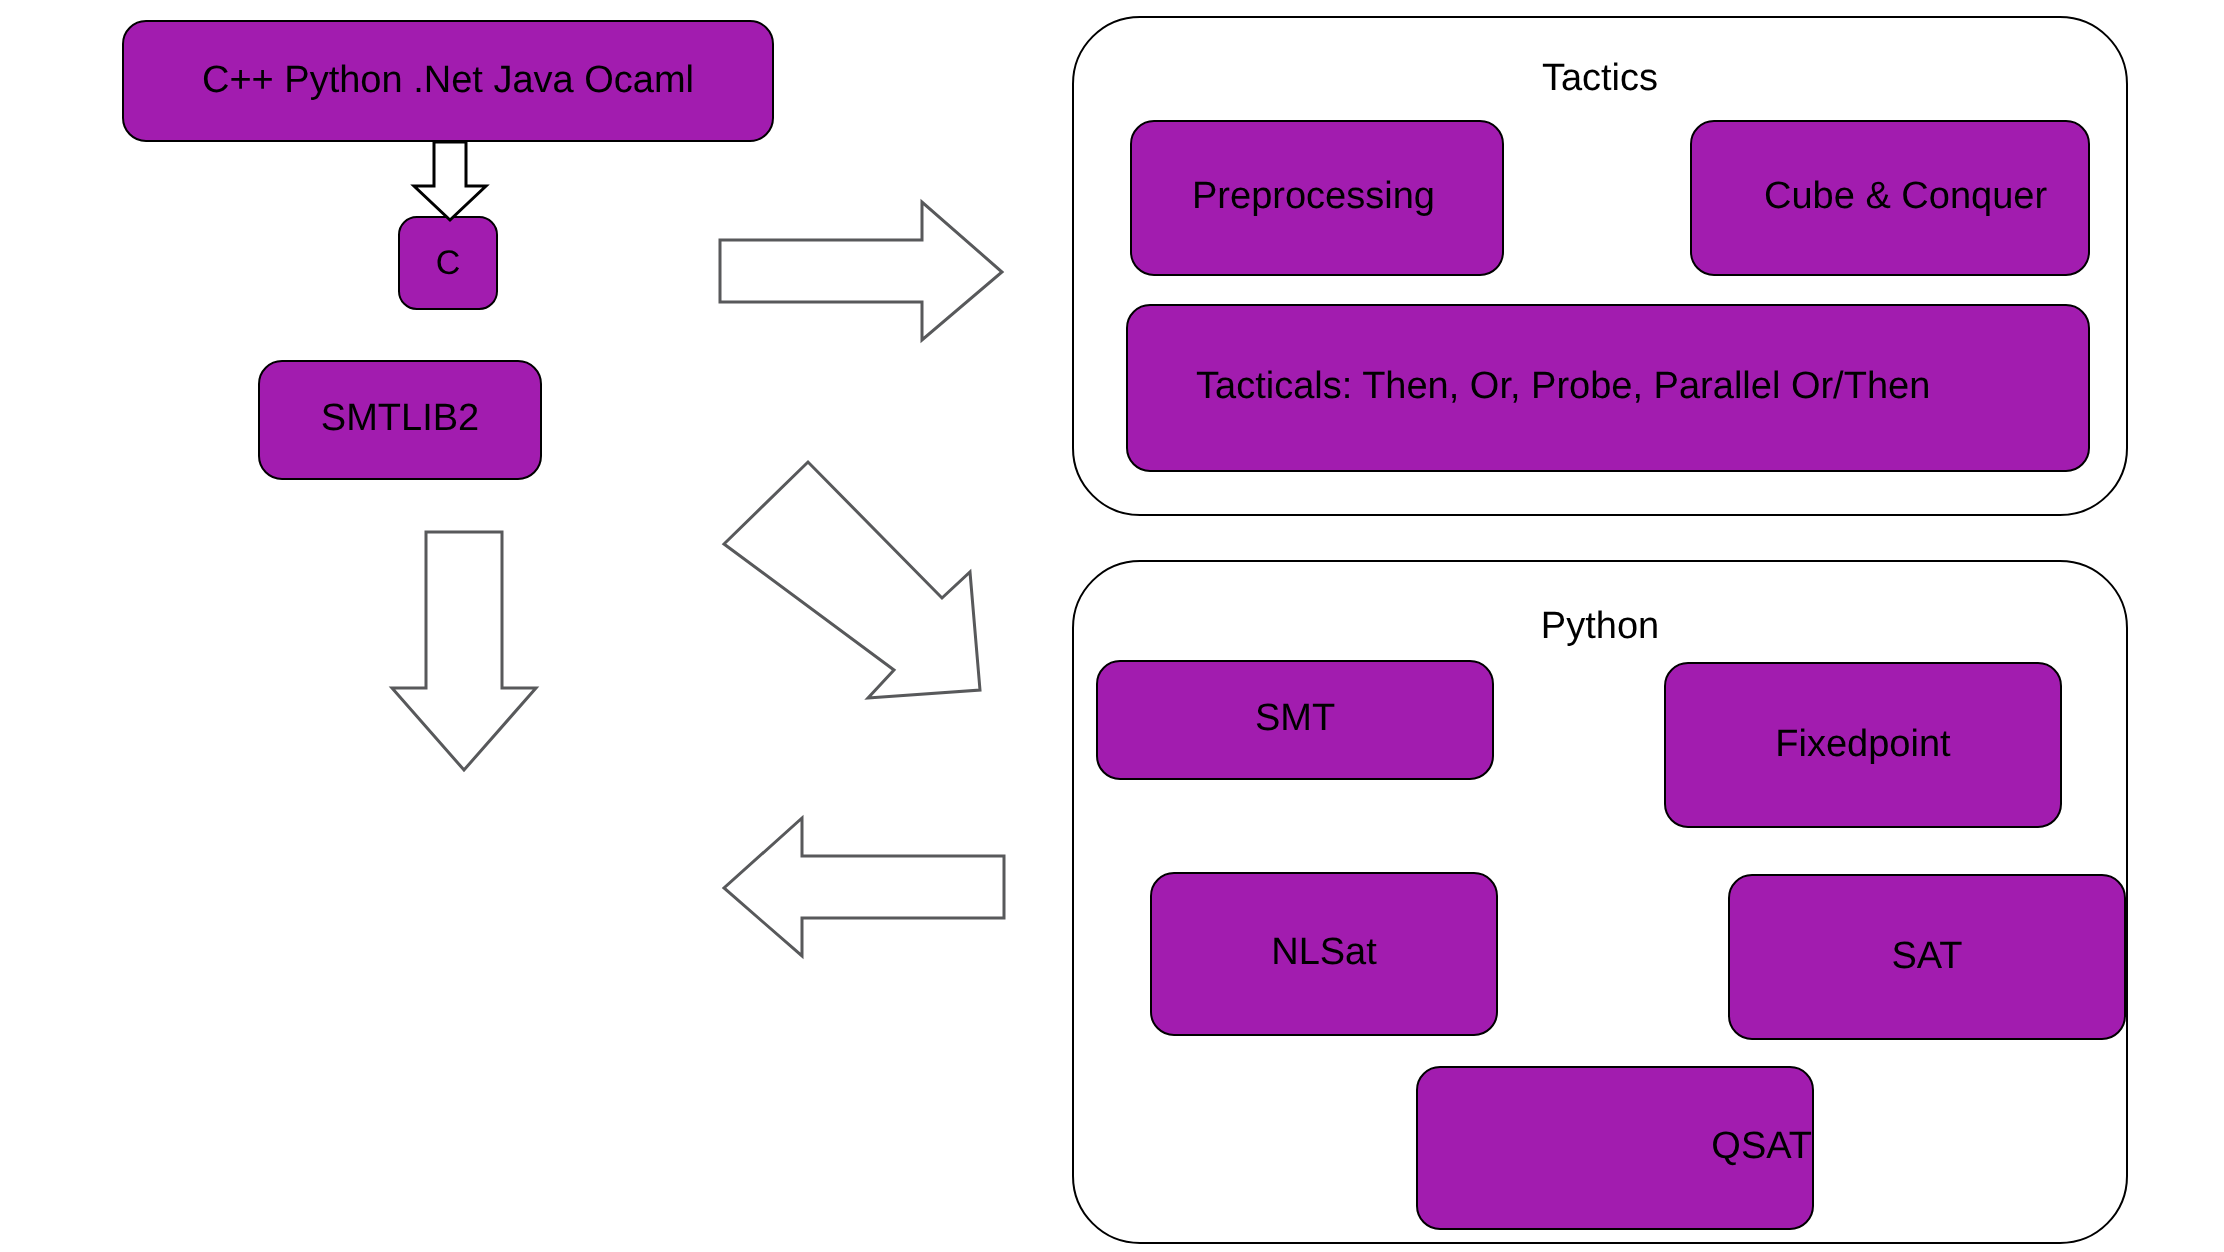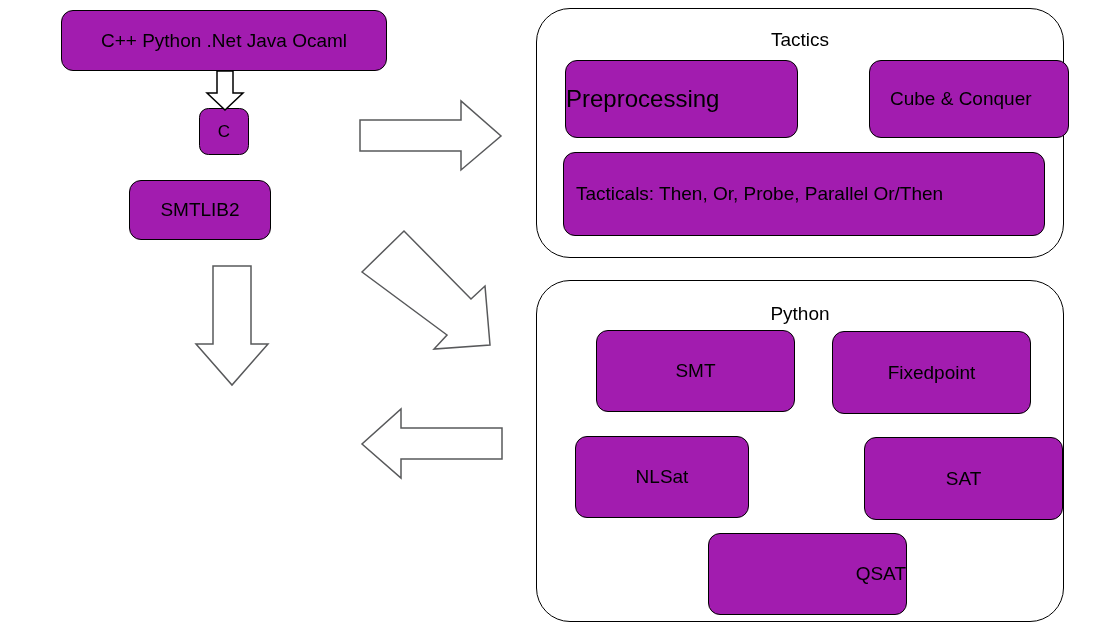--- a/index.html
+++ b/index.html
@@ -89,36 +89,36 @@
   </svg>
 
   <svg class="arrow" style="left:361px; top:409px;" width="142" height="70" viewBox="0 0 142 70">
     <path d="M 141,19 L 40,19 L 40,0 L 1,35 L 40,69 L 40,50 L 141,50 Z"></path>
   </svg>
 
   <div class="panel" style="left: 536px; top: 8px; width: 528px; height: 250px; border-radius: 34px;">
     <div class="panel-title" style="top: 20px; font-size: 19px;">Tactics</div>
   </div>
   <div>
-      <div class="node left" style="left: 565px; top: 60px; width: 233px; height: 78px; font-size: 24px; border-radius: 12px; ">
+      <div class="node left" style="left: 565px; top: 60px; width: 187px; height: 78px; font-size: 19px; border-radius: 12px; padding-left: 30px;">
         <span>Preprocessing</span>
       </div>
-      <div class="node left" style="left: 845px; top: 60px; width: 200px; height: 78px; font-size: 19px; border-radius: 12px; padding-left: 20px; margin-left: 24px;">
+      <div class="node left" style="left: 845px; top: 60px; width: 200px; height: 78px; font-size: 19px; border-radius: 12px; padding-left: 36px;">
         <span>Cube &amp; Conquer</span>
       </div>
-      <div class="node left" style="left: 563px; top: 152px; width: 482px; height: 84px; font-size: 19px; border-radius: 12px; padding-left: 12px;">
+      <div class="node left" style="left: 563px; top: 152px; width: 482px; height: 84px; font-size: 19px; border-radius: 12px; padding-left: 34px;">
         <span>Tacticals: Then, Or, Probe, Parallel Or/Then</span>
       </div>
     </div>
 
   <div class="panel" style="left: 536px; top: 280px; width: 528px; height: 342px; border-radius: 34px;">
     <div class="panel-title" style="top: 22px; font-size: 19px;">Python</div>
   </div>
   <div>
-      <div class="node center" style="left: 596px; top: 330px; width: 199px; height: 82px; font-size: 19px; border-radius: 12px;">
+      <div class="node center" style="left: 548px; top: 330px; width: 199px; height: 60px; font-size: 19px; border-radius: 12px;">
         <span>SMT</span>
       </div>
       <div class="node center" style="left: 832px; top: 331px; width: 199px; height: 83px; font-size: 19px; border-radius: 12px;">
         <span>Fixedpoint</span>
       </div>
       <div class="node center" style="left: 575px; top: 436px; width: 174px; height: 82px; font-size: 19px; border-radius: 12px;">
         <span>NLSat</span>
       </div>
       <div class="node center" style="left: 864px; top: 437px; width: 199px; height: 83px; font-size: 19px; border-radius: 12px;">
         <span>SAT</span>

